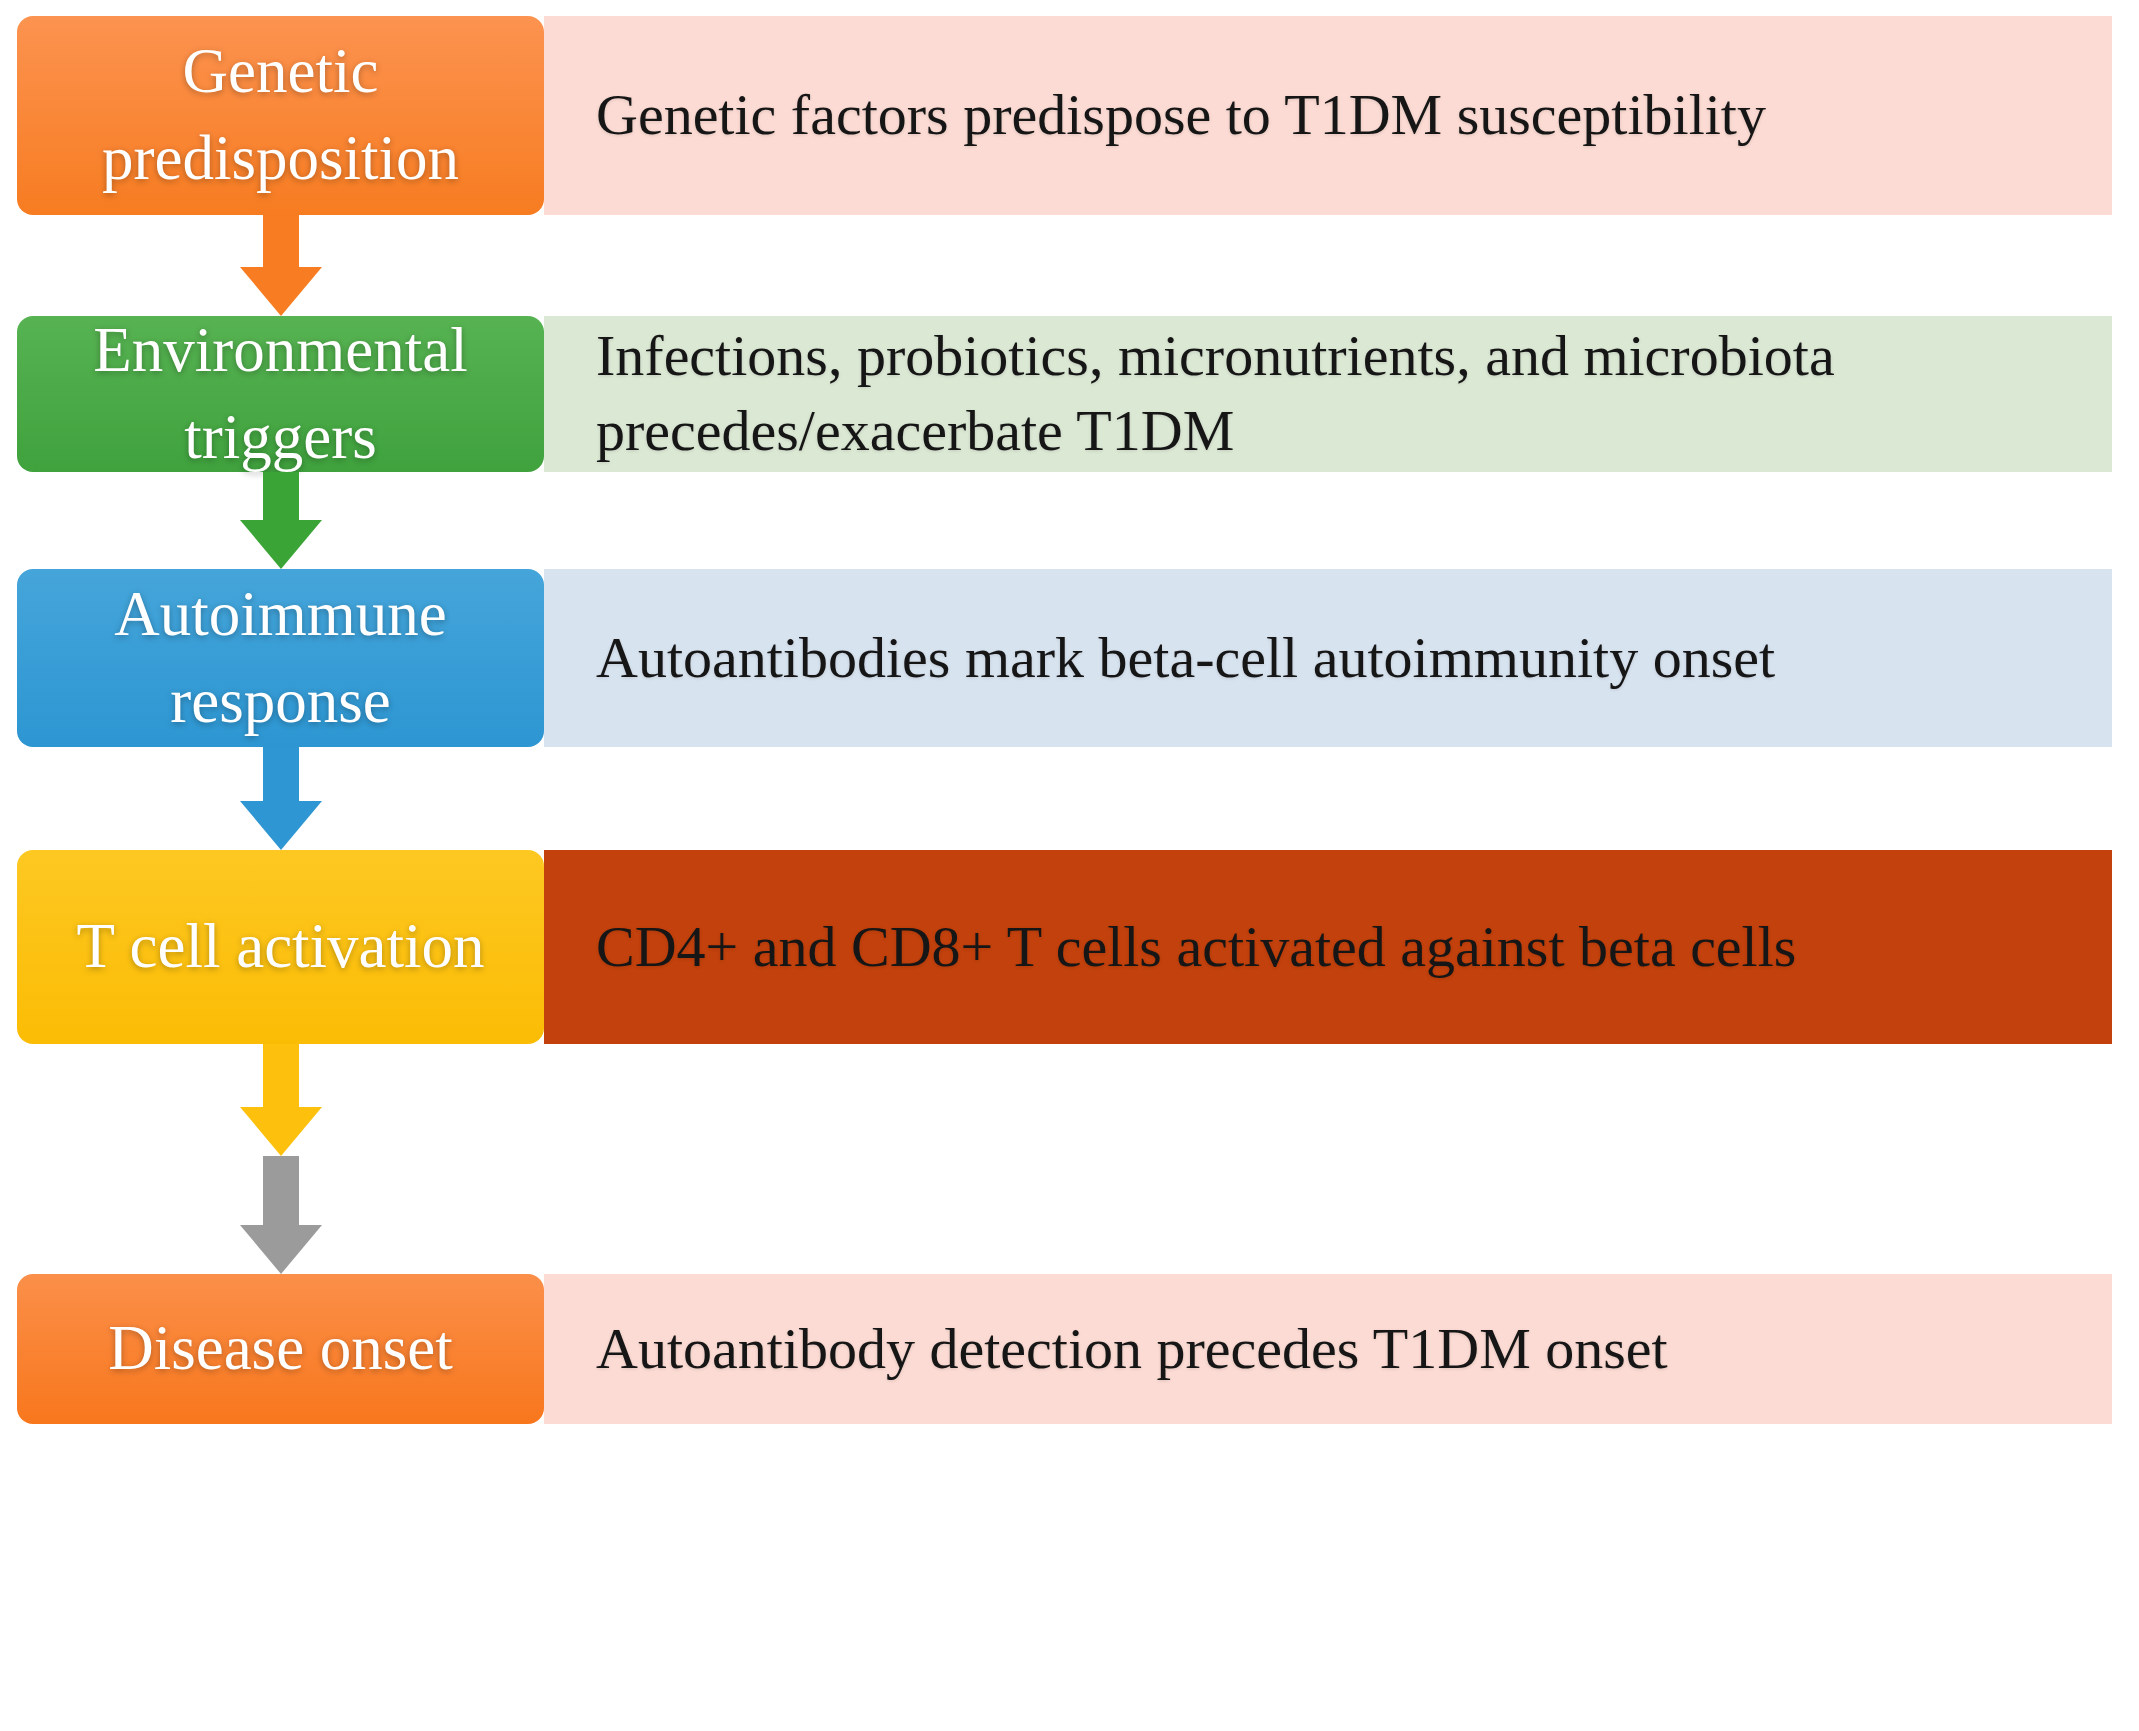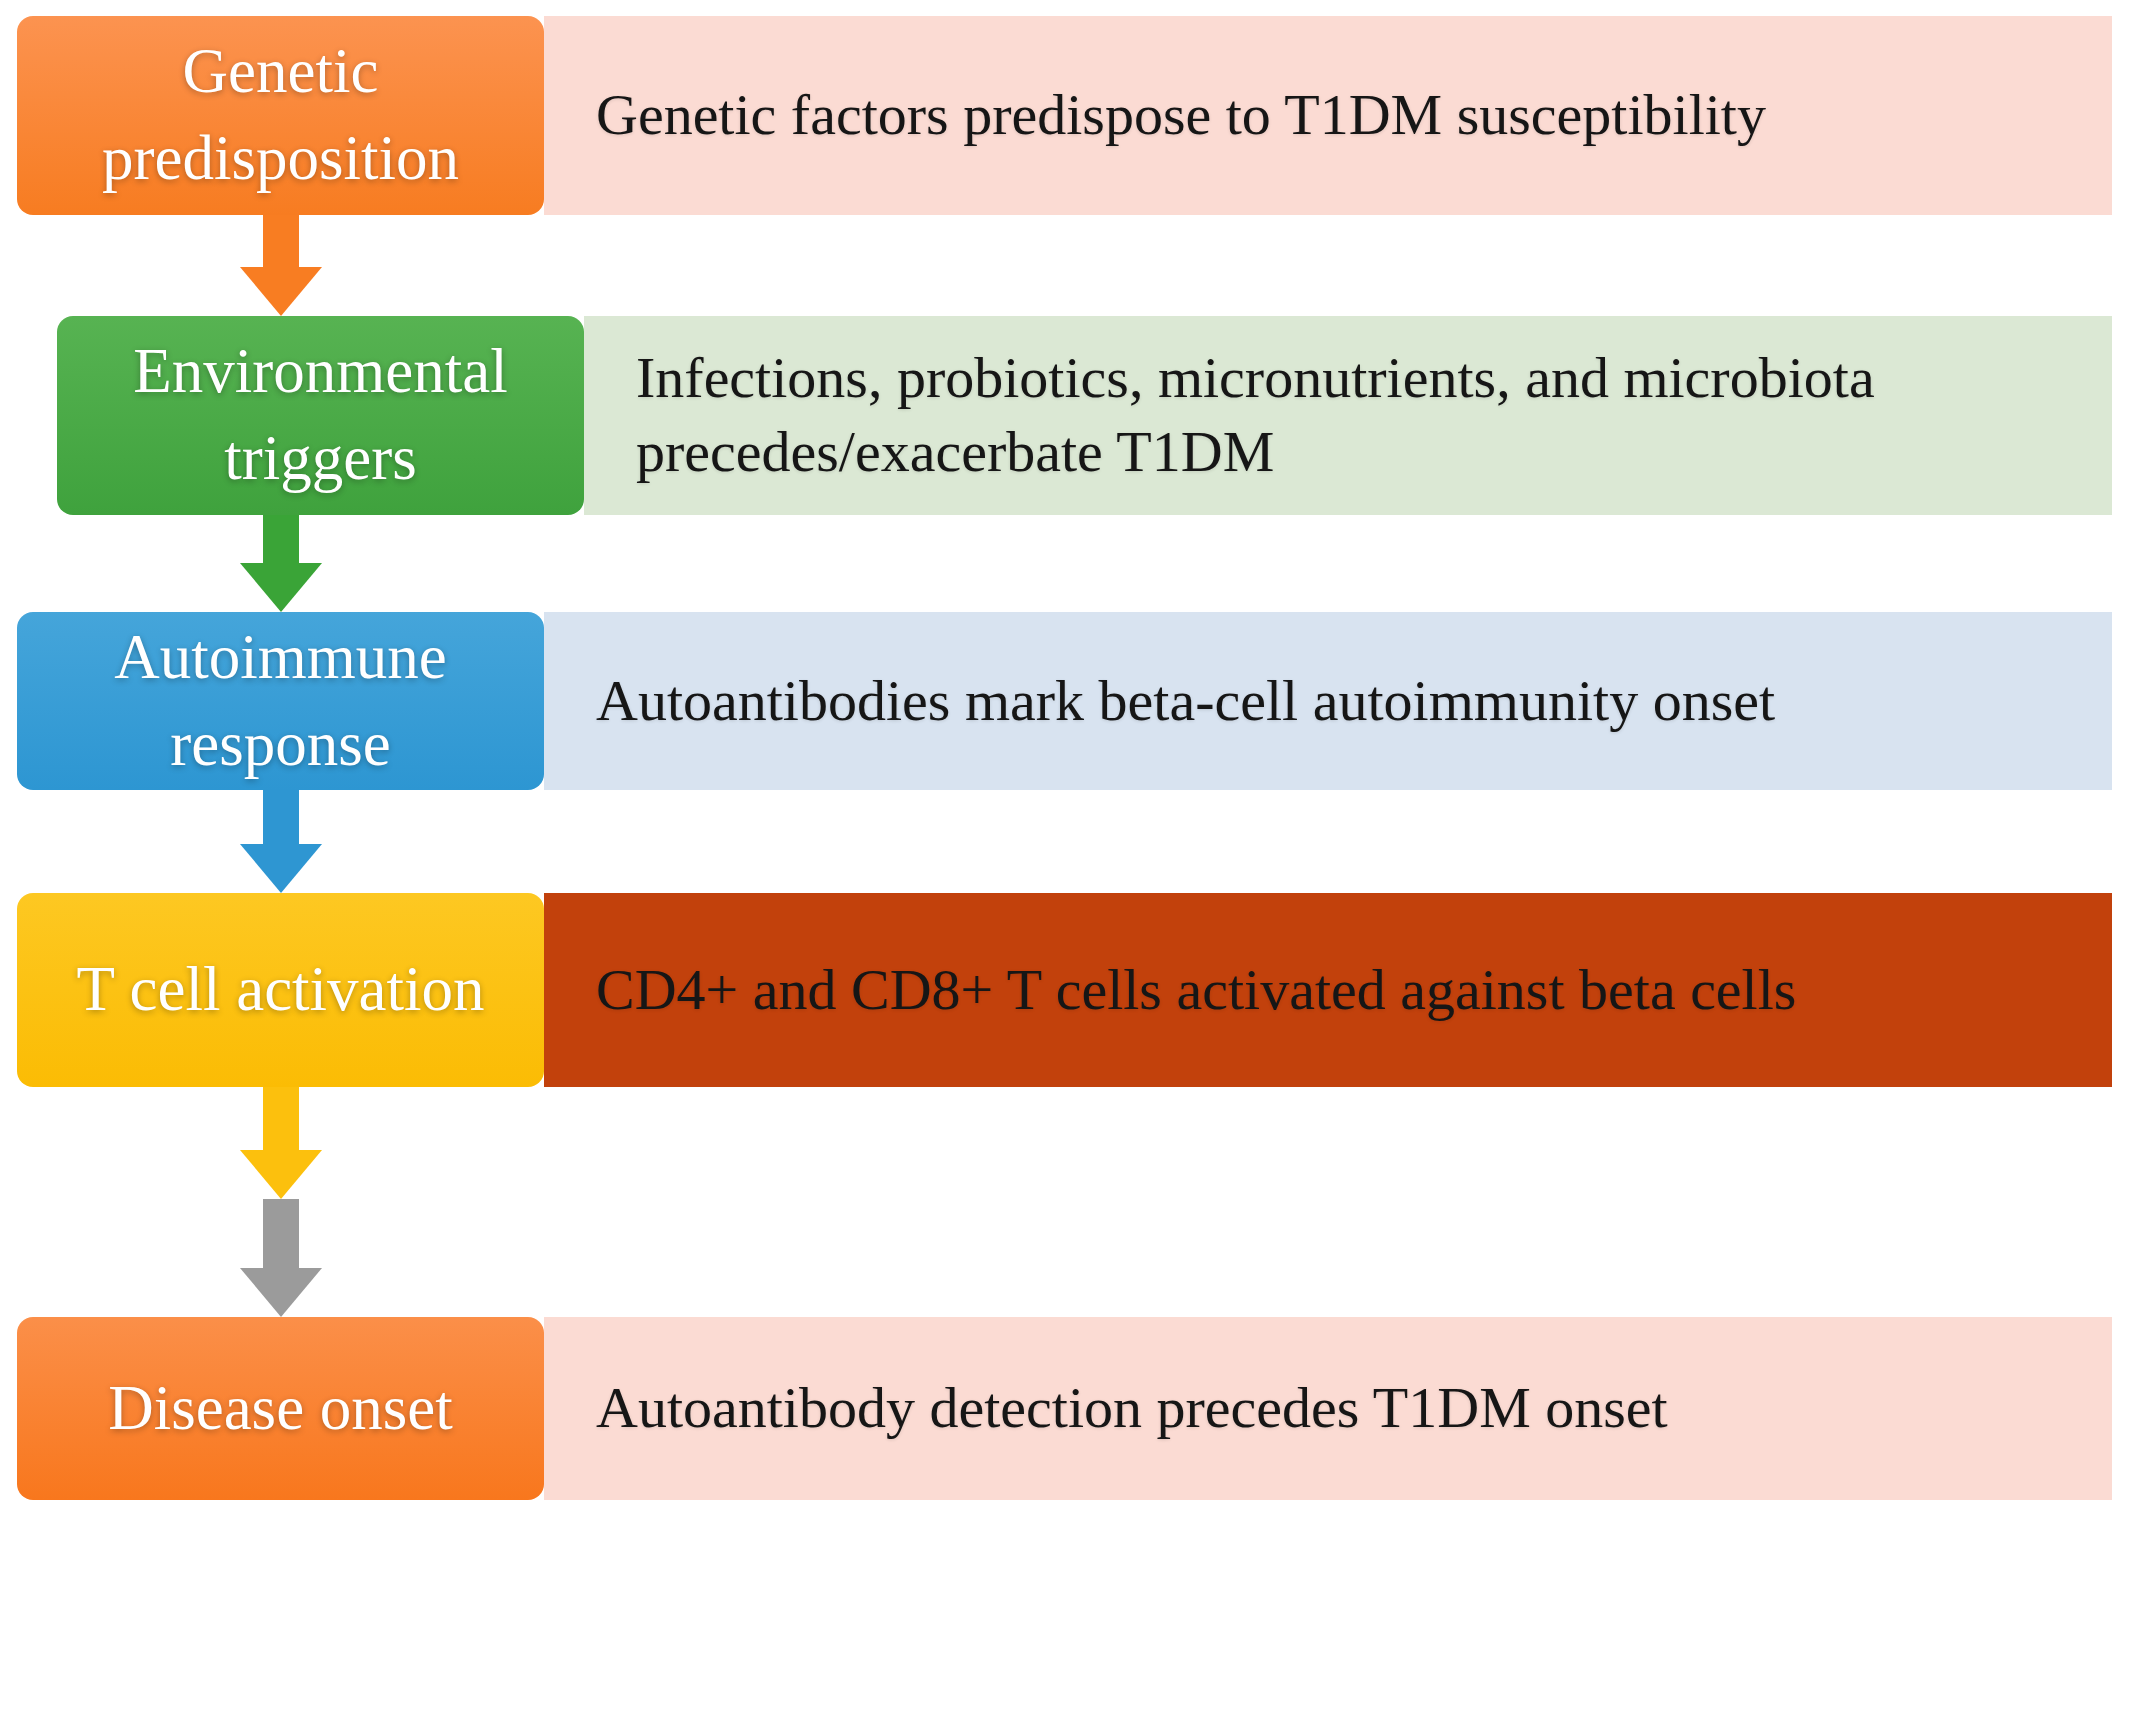--- a/index.html
+++ b/index.html
@@ -77,21 +77,21 @@
 predisposition</div>
     </div>
     <div class="desc-strip" style="background: rgb(251, 219, 211);">
       <div class="desc-text">Genetic factors predispose to T1DM susceptibility</div>
     </div>
   </div>
 <div class="arrow-zone" style="height: 101px;">
         <div class="arrow-stem" style="height: 65px; background: rgb(248, 125, 34);"></div>
         <div class="arrow-head" style="border-top-color: rgb(248, 125, 34);"></div>
       </div>
-  <div class="row" style="height: 199px; margin-left: 40px;">
+  <div class="row" style="height: 156px;">
     <div class="stage-box" style="background: linear-gradient(rgb(87, 179, 82) 0%, rgb(63, 162, 61) 100%);">
       <div class="stage-label">Environmental
 triggers</div>
     </div>
     <div class="desc-strip" style="background: rgb(219, 232, 212);">
       <div class="desc-text">Infections, probiotics, micronutrients, and microbiota
 precedes/exacerbate T1DM</div>
     </div>
   </div>
 <div class="arrow-zone" style="height: 97px;">
@@ -120,21 +120,21 @@
     </div>
   </div>
 <div class="arrow-zone" style="height: 112px;">
         <div class="arrow-stem" style="height: 77px; background: rgb(252, 192, 13);"></div>
         <div class="arrow-head" style="border-top-color: rgb(252, 192, 13);"></div>
       </div>
 <div class="arrow-zone" style="height: 118px;">
         <div class="arrow-stem" style="height: 82px; background: rgb(155, 155, 155);"></div>
         <div class="arrow-head" style="border-top-color: rgb(155, 155, 155);"></div>
       </div>
-  <div class="row" style="height: 183px;">
+  <div class="row" style="height: 150px;">
     <div class="stage-box" style="background: linear-gradient(rgb(251, 143, 73) 0%, rgb(248, 119, 29) 100%);">
       <div class="stage-label">Disease onset</div>
     </div>
     <div class="desc-strip" style="background: rgb(251, 219, 211);">
       <div class="desc-text">Autoantibody detection precedes T1DM onset</div>
     </div>
   </div>
 </div>
 </div>
 

